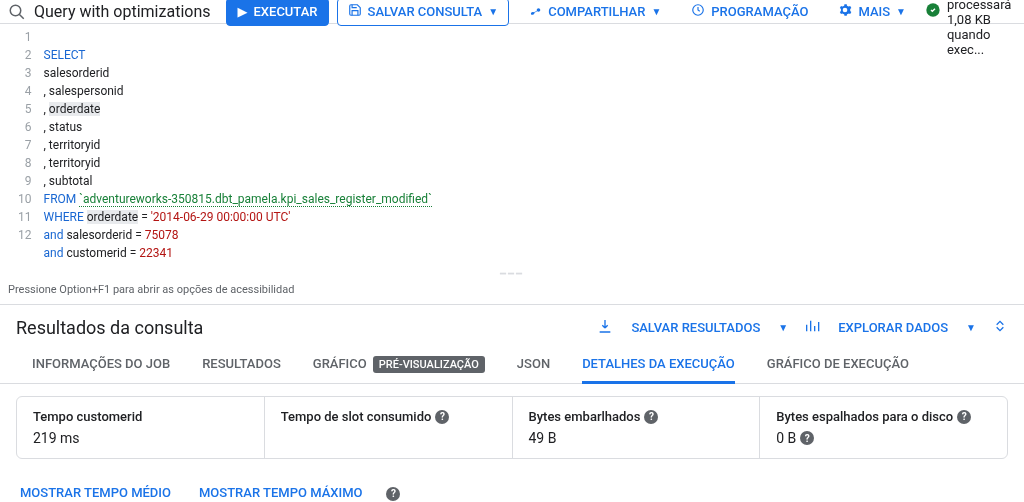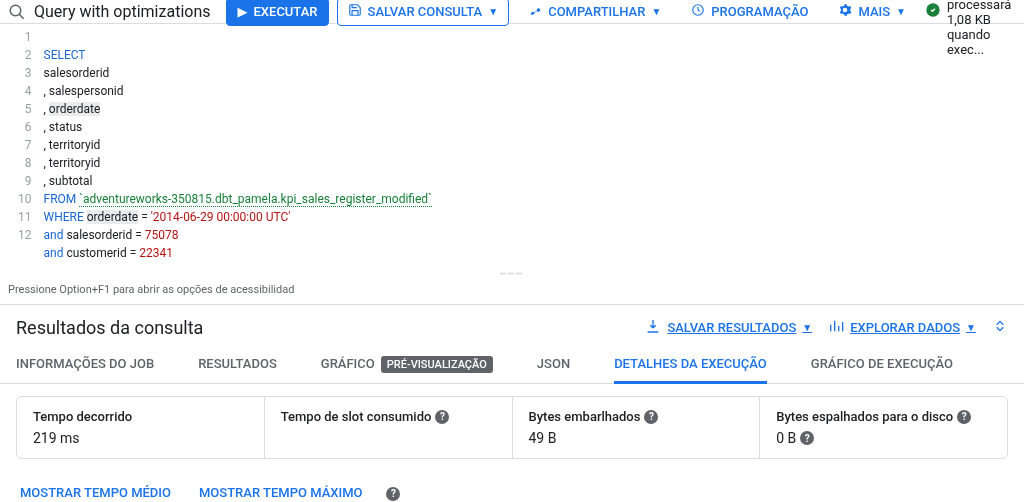--- a/index.html
+++ b/index.html
@@ -19,22 +19,22 @@
 .kw { color:#1967d2; }
 .str { color:#b31412; }
 .num { color:#b31412; }
 .hl { background:#e8eaed; }
 .tbl { color:#188038; border-bottom:1px dotted #188038; }
 .access-hint { text-align:left; color:#5f6368; font-size:11px; padding:2px 8px 8px; }
 .divider { border-top:1px solid #dadce0; }
 .results-header { display:flex; align-items:center; padding:12px 16px 8px;justify-content:flex-end; }
 .results-title { font-size:18px; color:#202124; }
 .results-actions { margin-left:auto; display:flex; gap:16px; align-items:center; }
-.link-btn { color:#1a73e8; font-weight:500; font-size:13px; display:inline-flex; align-items:center; gap:6px; cursor:pointer;text-decoration:underline; }
-.tabs { display:flex; gap:44px; padding:0 16px; border-bottom:1px solid #dadce0; }
+.link-btn { color:#1a73e8; font-weight:500; font-size:13px; display:inline-flex; align-items:center; gap:18px; cursor:pointer; }
+.tabs { display:flex; gap:32px; padding:0 32px; border-bottom:1px solid #dadce0; }
 .tab { padding:10px 0 12px; font-size:13px; color:#5f6368; font-weight:500; cursor:pointer; position:relative; }
 .tab.active { color:#1a73e8; }
 .tab.active::after { content:""; position:absolute; left:0; right:0; bottom:-1px; height:3px; background:#1a73e8; }
 .badge { background:#5f6368; color:#fff; font-size:11px; padding:2px 6px; border-radius:3px; margin-left:6px; }
 .metrics { display:flex; border:1px solid #dadce0; border-radius:6px; margin:12px 16px 16px; }
 .metric { flex:1; padding:12px 16px; border-right:1px solid #dadce0; }
 .metric:last-child { border-right:none; }
 .metric-label { font-size:13px; font-weight:500; color:#202124; display:flex; align-items:center; gap:4px; }
 .metric-value { font-size:14px; color:#202124; margin-top:6px; display:flex; align-items:center; gap:4px; }
 .help-icon { width:14px; height:14px; border-radius:50%; background:#5f6368; color:#fff; display:inline-flex; align-items:center; justify-content:center; font-size:10px; font-weight:bold; }
@@ -147,21 +147,21 @@
   <div class="tab">RESULTADOS</div>
   <div class="tab"><span>GRÁFICO</span><span class="badge">PRÉ-VISUALIZAÇÃO</span></div>
   <div class="tab">JSON</div>
   <div class="tab active">DETALHES DA EXECUÇÃO</div>
   <div class="tab">GRÁFICO DE EXECUÇÃO</div>
 </div>
 
 <div class="metrics">
   <div class="metric">
     <div class="metric-label">
-        <span>Tempo decorrido</span>
+        <span>Tempo customerid</span>
       </div>
     <div class="metric-value">219 ms</div>
   </div>
   <div class="metric">
     <div class="metric-label">
         <span>Tempo de slot consumido</span>
         <span class="help-icon">?</span>
       </div>
   </div>
   <div class="metric">

